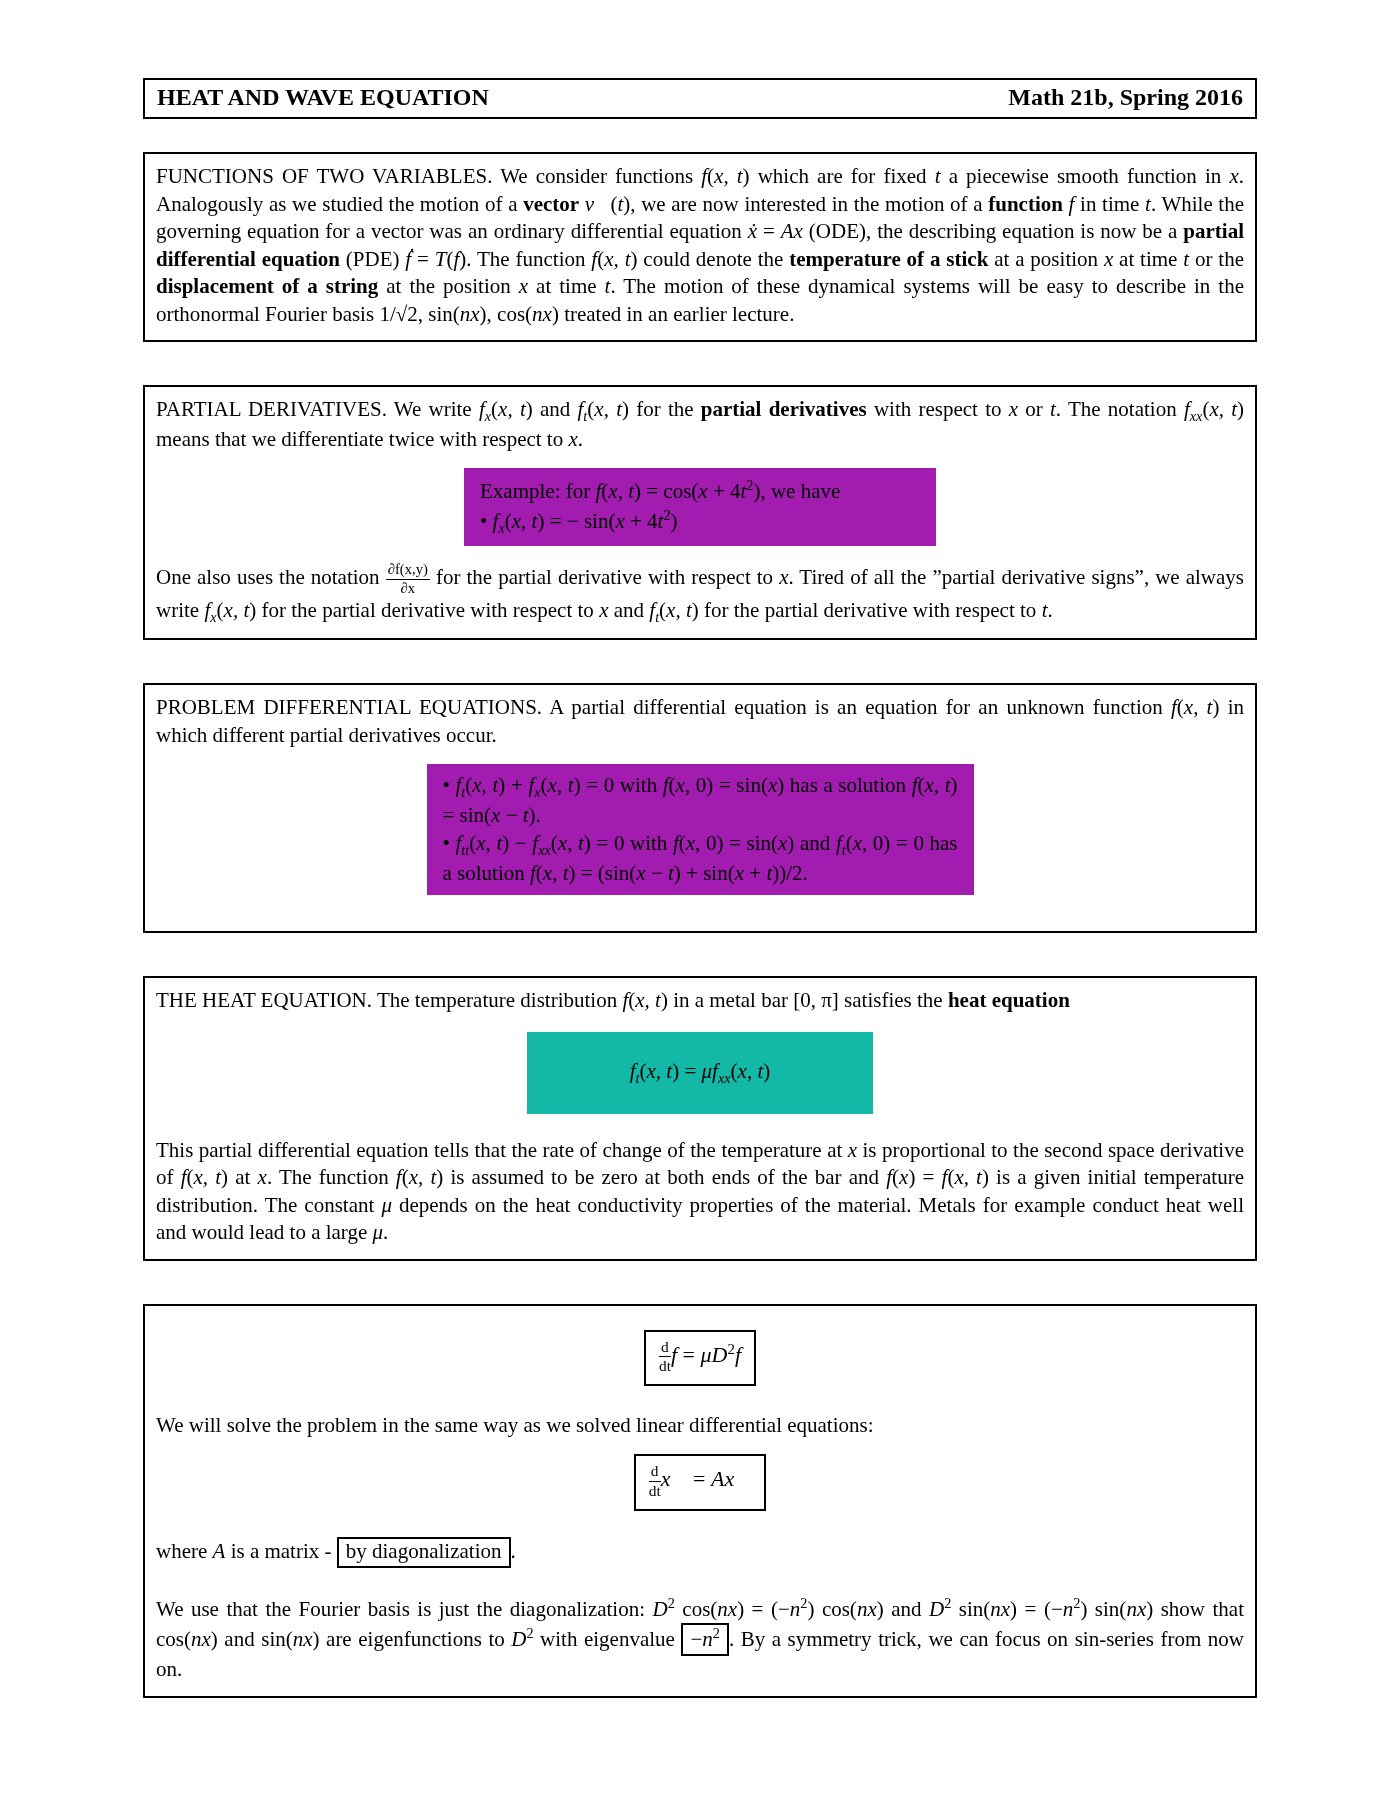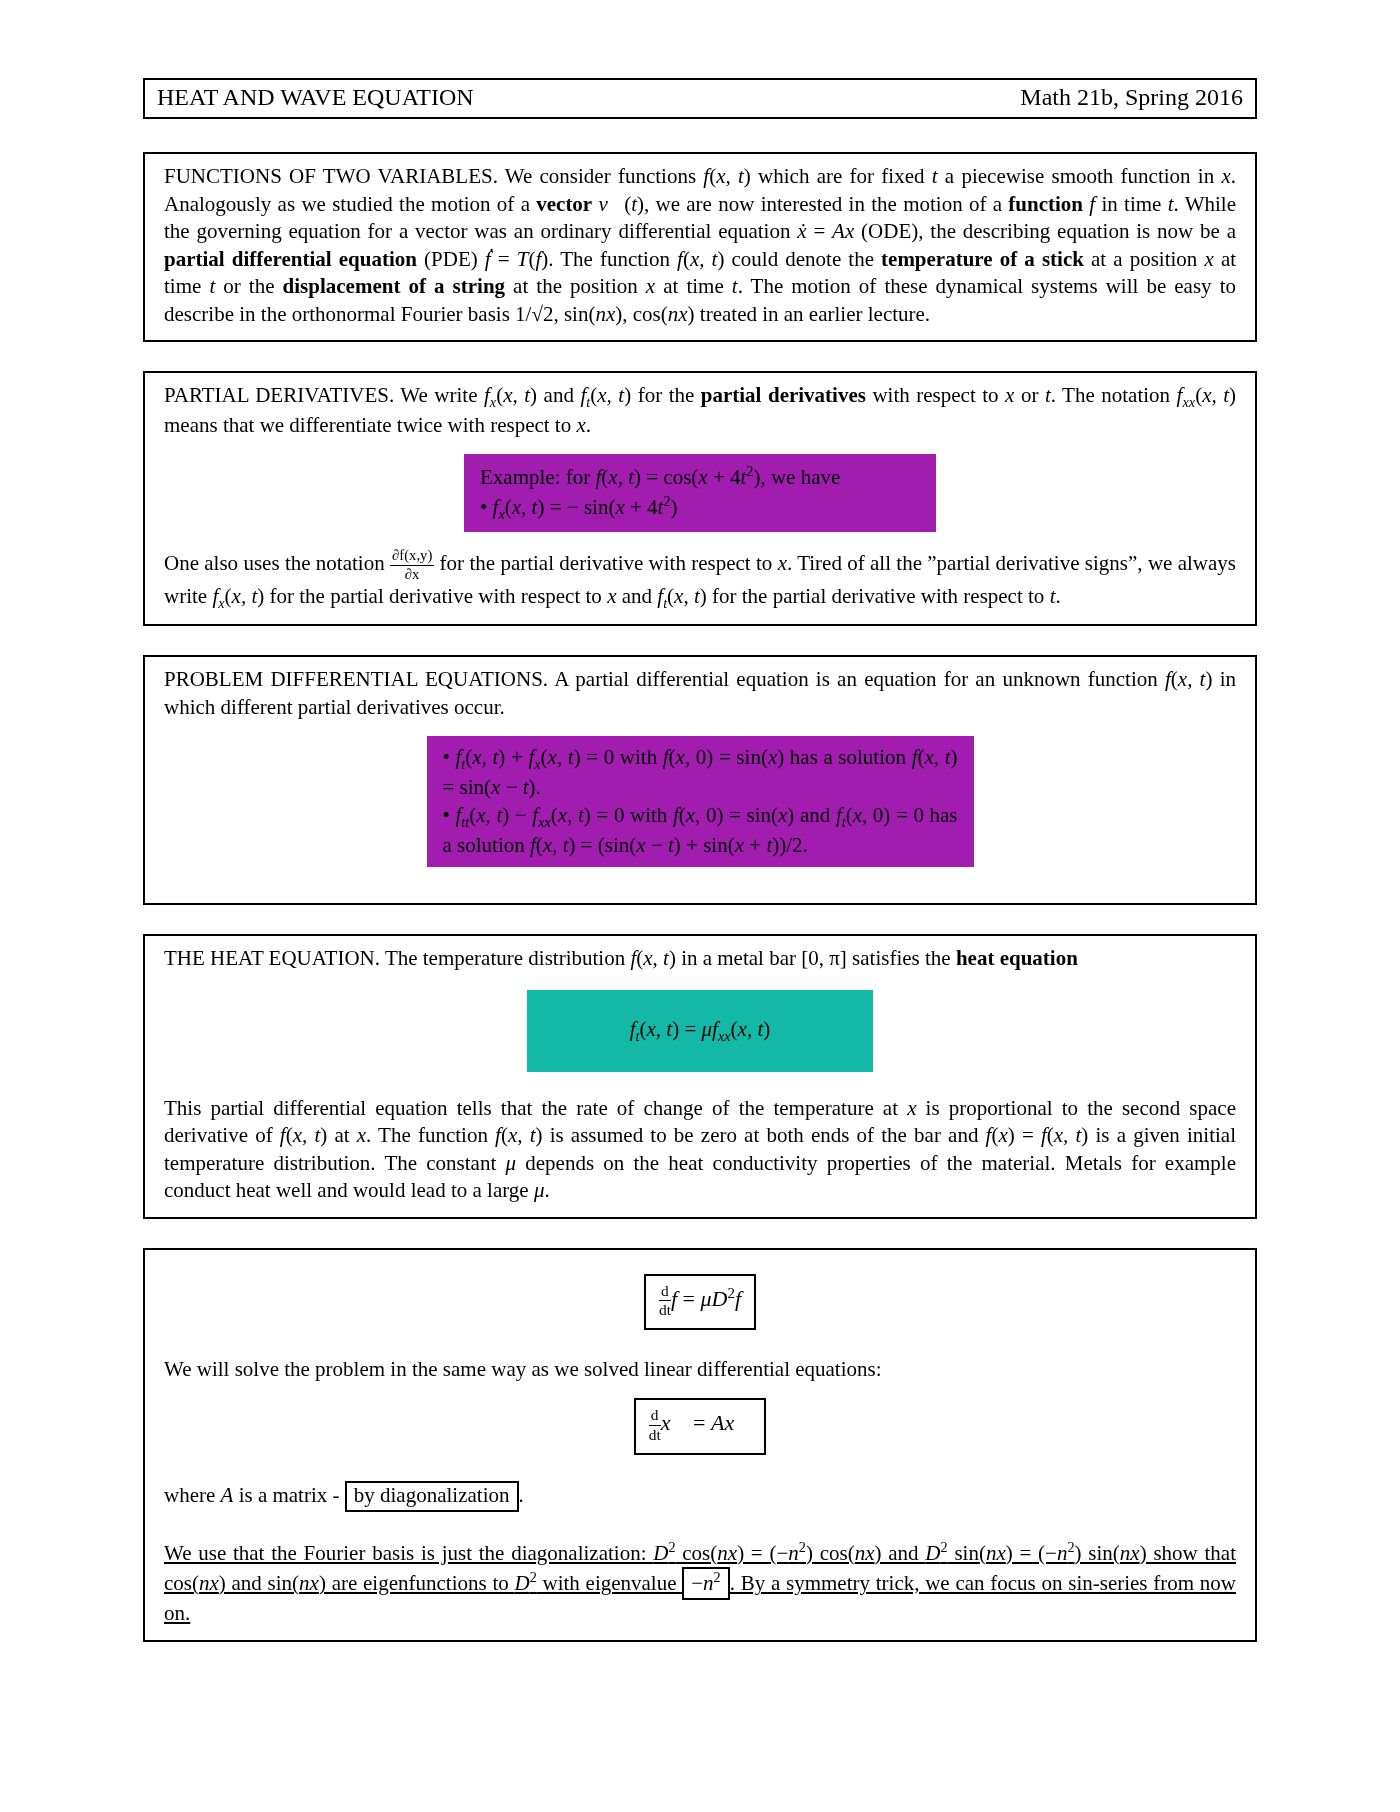--- a/index.html
+++ b/index.html
@@ -1,34 +1,34 @@
 <!DOCTYPE html>
 <html><head>
 <meta charset="utf-8">
 <style>
   html,body{margin:0;padding:0;background:#ffffff;}
   body{width:1400px;height:1812px;font-family:"Liberation Serif", serif;color:#000;}
   .page{box-sizing:border-box;width:1400px;padding:78px 143px 0 143px;}
   .titlebox{box-sizing:border-box;border:2px solid #000;display:flex;justify-content:space-between;
-            align-items:baseline;padding:4px 12px 6px;font-weight:normal;font-size:24px;margin-bottom:33px;}
-  .box{box-sizing:border-box;border:2px solid #000;padding:9px 19px 12px;margin-bottom:29px;
+            align-items:baseline;padding:4px 12px 6px;font-weight:bold;font-size:24px;margin-bottom:33px;}
+  .box{box-sizing:border-box;border:2px solid #000;padding:9px 11px 12px;margin-bottom:43px;
        font-size:21px;line-height:1.31;text-align:justify;}
   .para{margin:0;}
   .pinkbox{margin:15px auto 16px;padding:8px 16px;}
   .pink1{width:440px;}
   .pink2{width:515px;margin-bottom:24px;}
   .greenbox{width:314px;padding:26px 16px;margin:17px auto 23px;text-align:center;}
   .formulaline{text-align:center;margin:15px 0 26px;}
   .fbox{display:inline-block;border:2px solid #000;padding:7px 13px 9px;font-size:22px;text-align:center;}
   .ibox{display:inline-block;border:2px solid #000;padding:0 7px 3px;line-height:1.15;}
   .frac{display:inline-block;vertical-align:middle;text-align:center;font-size:0.70em;
         line-height:1.08;}
   .frac .fn{display:block;border-bottom:1.4px solid #000;padding:0 2px 1px;}
   .frac .fd{display:block;padding-top:1px;}
-  .mt{margin-top:26px;text-decoration:underline;}
+  .mt{margin-top:26px;}
   sub,sup{font-size:0.68em;}
 </style>
 </head>
 <body>
 
 <div class="page">
 
   <header class="titlebox">
     <span>HEAT AND WAVE EQUATION</span>
     <span>Math 21b, Spring 2016</span>

